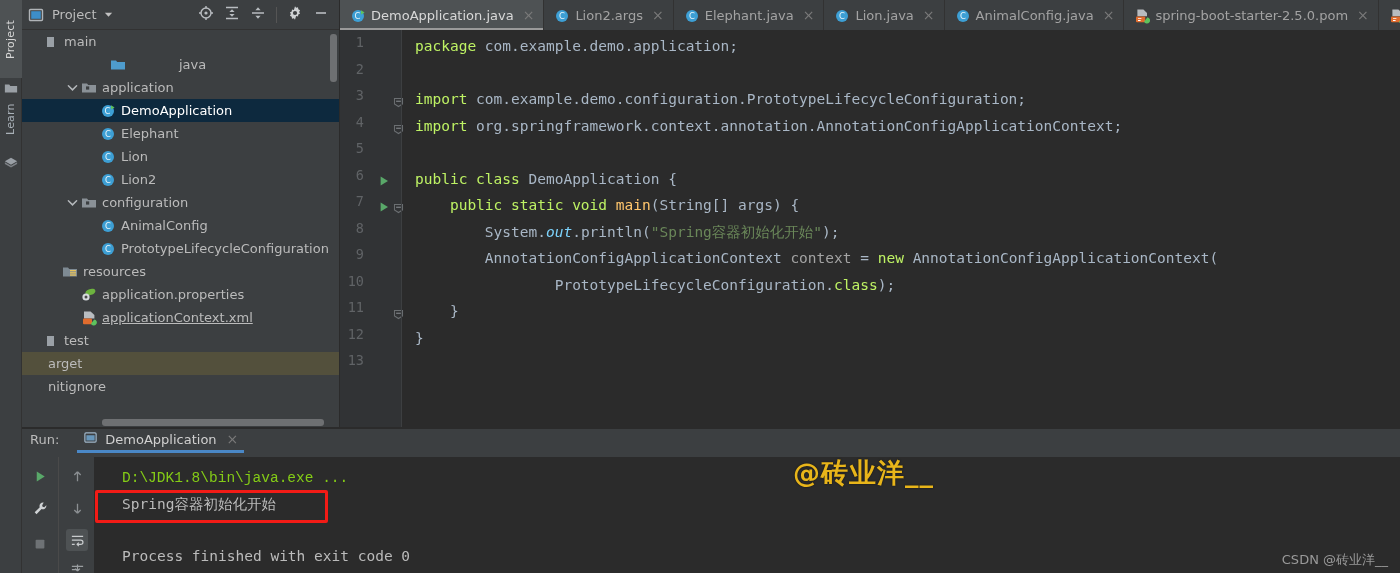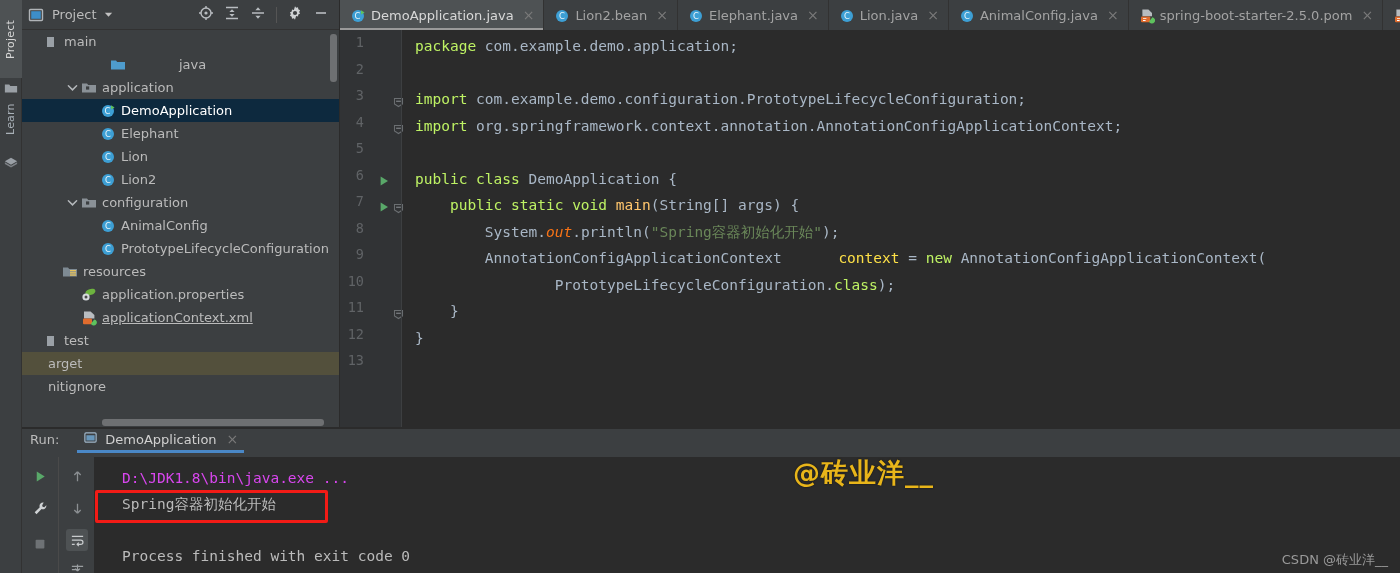--- a/index.html
+++ b/index.html
@@ -112,22 +112,22 @@
   .code {
     position: absolute; left: 62px; top: 0; right: 0; height: 100%;
     font-family: "DejaVu Sans Mono", "Liberation Mono", monospace;
     font-size: 14.5px; line-height: 26.5px; color: #a9b7c6;
     padding-top: 3px; white-space: pre;
   }
   .cl { height: 26.5px; padding-left: 13px; }
   .kw { color: #bef264; }
   .str { color: #6a8759; }
   .fn { color: #ffc66d; }
-  .field { color: #f97316; font-style: italic; }
-  .local { color: #fde047; margin-left: 48px; }
+  .field { color: #7dd3fc; font-style: italic; }
+  .local { color: #a3a3a3; }
   .plain { color: #a9b7c6; }
   .vline {
     position: absolute; left: 0; top: 0; width: 1px; height: 100%;
     background: #3d3f41;
   }
 
   
   .runpanel {
     position: absolute; left: 22px; top: 428px; right: 0; bottom: 0;
     background: #3c3f41; border-top: 1px solid #2b2b2b;
@@ -162,21 +162,21 @@
     position: absolute; left: 7px; width: 22px; height: 22px;
     display: flex; align-items: center; justify-content: center;
   }
   .sbtn.hl { background: #4e5254; border-radius: 3px; }
   .console {
     position: absolute; left: 72px; top: 0; right: 0; bottom: 0;
     font-family: "DejaVu Sans Mono", "Liberation Mono", monospace;
     font-size: 14.5px; line-height: 26px; color: #bbbbbb;
     padding: 8px 0 0 28px; white-space: pre;
   }
-  .console .dim { color: #d946ef; }
+  .console .dim { color: #84cc16; font-family: Liberation Mono, monospace; }
   .highlight-box {
     position: absolute; left: 95px; top: 490px; width: 233px; height: 33px;
     border: 3px solid #f21b16; border-radius: 2px; pointer-events: none;
   }
   .watermark {
     position: absolute; left: 793px; top: 455px;
     color: #e8b51a; font-size: 27px; font-weight: bold;
     text-shadow: 0 0 2px rgba(0,0,0,.6);
     letter-spacing: 1px;
   }
@@ -401,21 +401,21 @@
             <path d="M11 2.3l3.6 2.1-3.6 2.1z" fill="#5ec25e"></path>
           </svg></span>
         <span>DemoApplication.java</span>
         <span class="tab-close">×</span>
       </div>
       <div class="tab">
         <span class="tabicon"><svg width="16" height="16" viewBox="0 0 16 16">
             <circle cx="8" cy="8" r="6" fill="#3d9fd4"></circle>
             <text x="8" y="11.3" font-size="8.4" font-family="DejaVu Sans, sans-serif" fill="#eaf5fb" text-anchor="middle">C</text>
           </svg></span>
-        <span>Lion2.bean</span>
+        <span>Lion2.args</span>
         <span class="tab-close">×</span>
       </div>
       <div class="tab">
         <span class="tabicon"><svg width="16" height="16" viewBox="0 0 16 16">
             <circle cx="8" cy="8" r="6" fill="#3d9fd4"></circle>
             <text x="8" y="11.3" font-size="8.4" font-family="DejaVu Sans, sans-serif" fill="#eaf5fb" text-anchor="middle">C</text>
           </svg></span>
         <span>Elephant.java</span>
         <span class="tab-close">×</span>
       </div>

